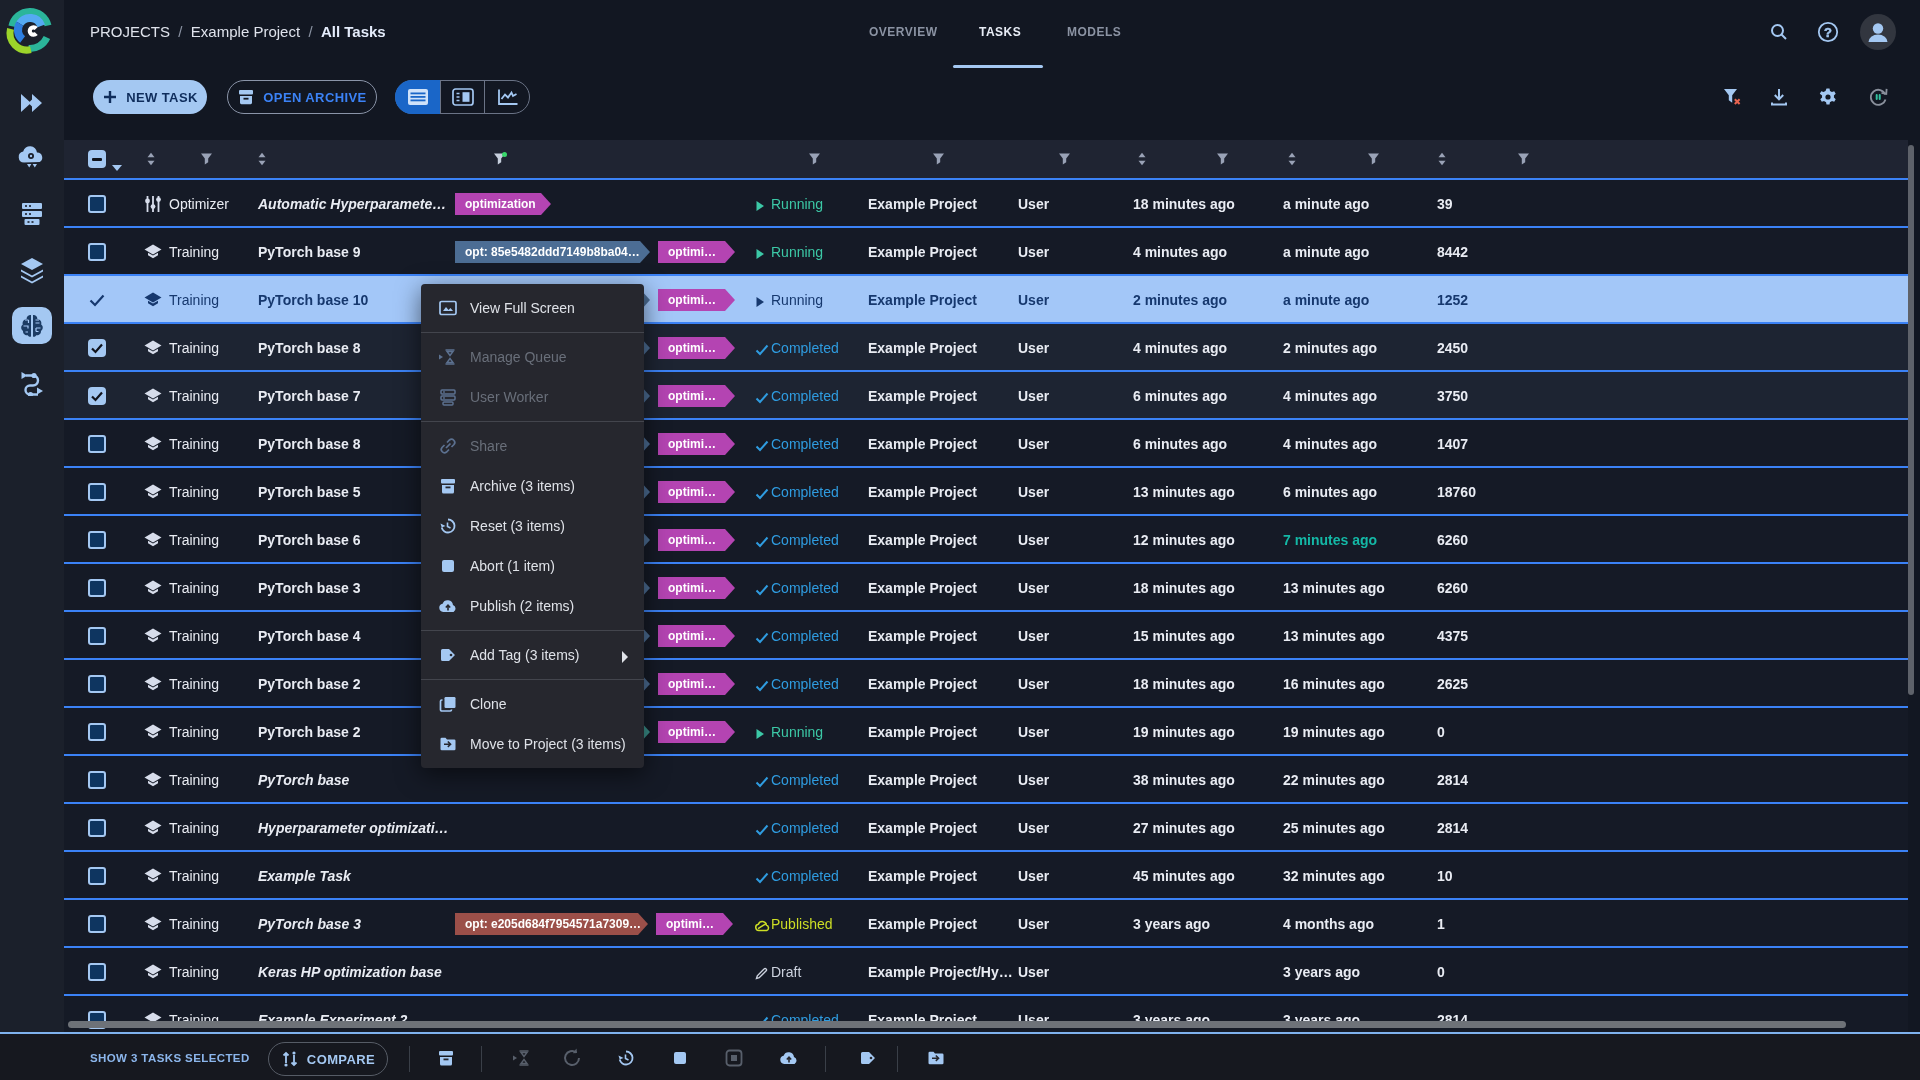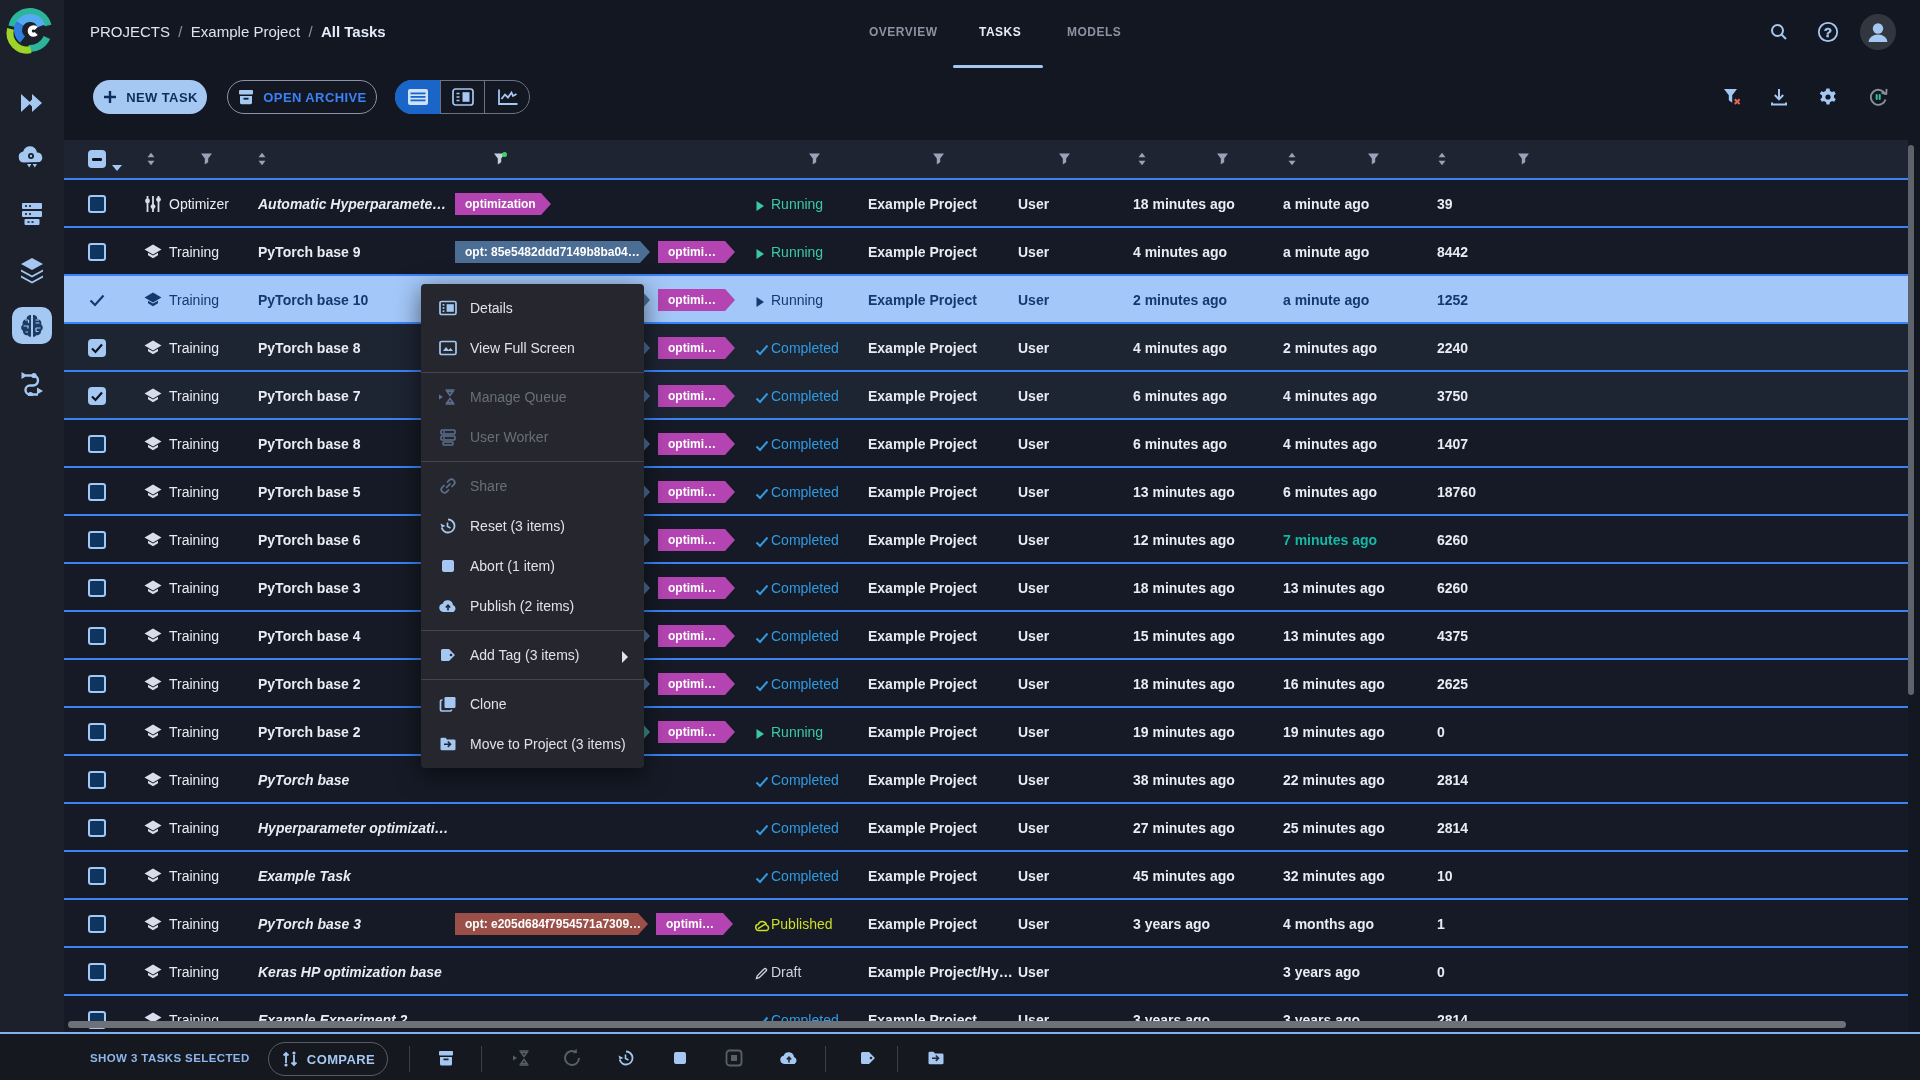--- a/index.html
+++ b/index.html
@@ -291,21 +291,21 @@
     <div class="tag" style="left:391px;top:13px;width:195px;background:#4c6d94;color:#fff">opt: x</div>
     <div class="tag" style="left:594px;top:13px;width:77px;background:#b444b2;color:#fff">optimi…</div>
     <div class="abs" style="left:691px;top:18px"><svg width="14" height="12" viewBox="0 0 14 12">
         <path d="M1.5 6.5 L5 10 L12.5 1.5" fill="none" stroke="#2f9ce0" stroke-width="2"></path>
       </svg></div>
     <div class="abs rowst" style="left:707px;top:16px;color:#2f9ce0">Completed</div>
     <div class="abs rowname" style="left:804px;top:16px;color:#e9ecf3">Example Project</div>
     <div class="abs rowtxt" style="left:954px;top:16px;color:#e9ecf3">User</div>
     <div class="abs rowtxt" style="left:1069px;top:16px;color:#e9ecf3">4 minutes ago</div>
     <div class="abs rowtxt" style="left:1219px;top:16px;color:#e9ecf3">2 minutes ago</div>
-    <div class="abs rowtxt" style="left:1373px;top:16px;color:#e9ecf3">2240</div>
+    <div class="abs rowtxt" style="left:1373px;top:16px;color:#e9ecf3">2450</div>
   </div>
 <div class="row" style="top:370px;background:#1d2432">
     <div class="abs" style="left:24px;top:15px;width:18px;height:18px;border-radius:4px;background:#a4c8f2"><svg width="18" height="18" viewBox="0 0 18 18">
         <path d="M4 9.5 L7.5 13 L14 5.5" fill="none" stroke="#10131c" stroke-width="2.2"></path>
       </svg></div>
     <div class="abs" style="left:79px;top:14px"><svg width="20" height="20" viewBox="0 0 20 20">
         <path d="M10 2.5 L18.5 7.5 L10 12.5 L1.5 7.5 Z" fill="#d7ddeb"></path>
       <path d="M5 10.7 V13.2 L10 16.2 L15 13.2 V10.7 L10 13.6 Z" fill="#d7ddeb"></path>
       </svg></div>
     <div class="abs rowst" style="left:105px;top:16px;color:#e9ecf3">Training</div>
@@ -571,30 +571,20 @@
     <div class="abs rowtxt" style="left:954px;top:16px;color:#e9ecf3">User</div>
     <div class="abs rowtxt" style="left:1069px;top:16px;color:#e9ecf3">3 years ago</div>
     <div class="abs rowtxt" style="left:1219px;top:16px;color:#e9ecf3">3 years ago</div>
     <div class="abs rowtxt" style="left:1373px;top:16px;color:#e9ecf3">2814</div>
   </div>
 
 <div class="menu">
 <div class="mitem">
       <span class="mico"><svg width="20" height="20" viewBox="0 0 20 20">
           <rect x="2" y="3.5" width="16" height="13" rx="1.6" fill="none" stroke="#a4c8f2" stroke-width="1.7"></rect>
-      <rect x="8.6" y="6.2" width="7.2" height="7.6" fill="#a4c8f2"></rect>
-          <line x1="4.6" y1="6.8" x2="6.4" y2="6.8" stroke="#a4c8f2" stroke-width="1.7"></line>
-          <line x1="4.6" y1="10" x2="6.4" y2="10" stroke="#a4c8f2" stroke-width="1.7"></line>
-          <line x1="4.6" y1="13.2" x2="6.4" y2="13.2" stroke="#a4c8f2" stroke-width="1.7"></line>
-        </svg></span>
-      <span style="color:#dfe2e8">Details</span>
-    </div>
-<div class="mitem">
-      <span class="mico"><svg width="20" height="20" viewBox="0 0 20 20">
-          <rect x="2" y="3.5" width="16" height="13" rx="1.6" fill="none" stroke="#a4c8f2" stroke-width="1.7"></rect>
       <path d="M5 13 L8 9 L10.5 12 L12.5 10 L15 13 Z" fill="#a4c8f2"></path>
         </svg></span>
       <span style="color:#dfe2e8">View Full Screen</span>
     </div>
 <div class="mdiv"></div>
 <div class="mitem">
       <span class="mico"><svg width="20" height="20" viewBox="0 0 20 20">
           <path d="M1 7.5 L5 10 L1 12.5 Z" fill="#5c7190"></path>
       <path d="M7.5 3 H16.5 M7.5 17 H16.5" stroke="#5c7190" stroke-width="1.7"></path>
       <path d="M9 4.5 H15 L12 8.5 Z M9 15.5 H15 L12 11.5 Z" fill="none" stroke="#5c7190" stroke-width="1.4"></path>
@@ -611,20 +601,28 @@
         </svg></span>
       <span style="color:#696f7a">User Worker</span>
     </div>
 <div class="mdiv"></div>
 <div class="mitem">
       <span class="mico"><svg width="20" height="20" viewBox="0 0 20 20">
           <path d="M8 12 L12.5 7.5" stroke="#5c7190" stroke-width="1.7"></path>
       <path d="M9 6.5 L11.5 4 a3.2 3.2 0 0 1 4.5 4.5 L13.5 11 M11 13.5 L8.5 16 a3.2 3.2 0 0 1 -4.5 -4.5 L6.5 9" fill="none" stroke="#5c7190" stroke-width="1.7"></path>
         </svg></span>
       <span style="color:#696f7a">Share</span>
+    </div>
+<div class="mitem">
+      <span class="mico"><svg width="20" height="20" viewBox="0 0 20 20">
+          <rect x="3" y="3" width="14" height="4.5" rx="1" fill="#a4c8f2"></rect>
+          <path d="M4 9 H16 V16 a1.5 1.5 0 0 1 -1.5 1.5 H5.5 A1.5 1.5 0 0 1 4 16 Z" fill="#a4c8f2"></path>
+          <rect x="7.5" y="10.5" width="5" height="1.8" fill="#26272e"></rect>
+        </svg></span>
+      <span style="color:#dfe2e8">Archive (3 items)</span>
     </div>
 <div class="mitem">
       <span class="mico"><svg width="20" height="20" viewBox="0 0 20 20">
           <path d="M10 3.5 a6.5 6.5 0 1 1 -6.3 8" fill="none" stroke="#a4c8f2" stroke-width="1.8"></path>
       <path d="M2.5 7.5 L3.7 11.5 L7.5 10" fill="#a4c8f2"></path>
           <path d="M9.5 6.5 V10.5 L12.5 12" fill="none" stroke="#a4c8f2" stroke-width="1.6"></path>
         </svg></span>
       <span style="color:#dfe2e8">Reset (3 items)</span>
     </div>
 <div class="mitem">

